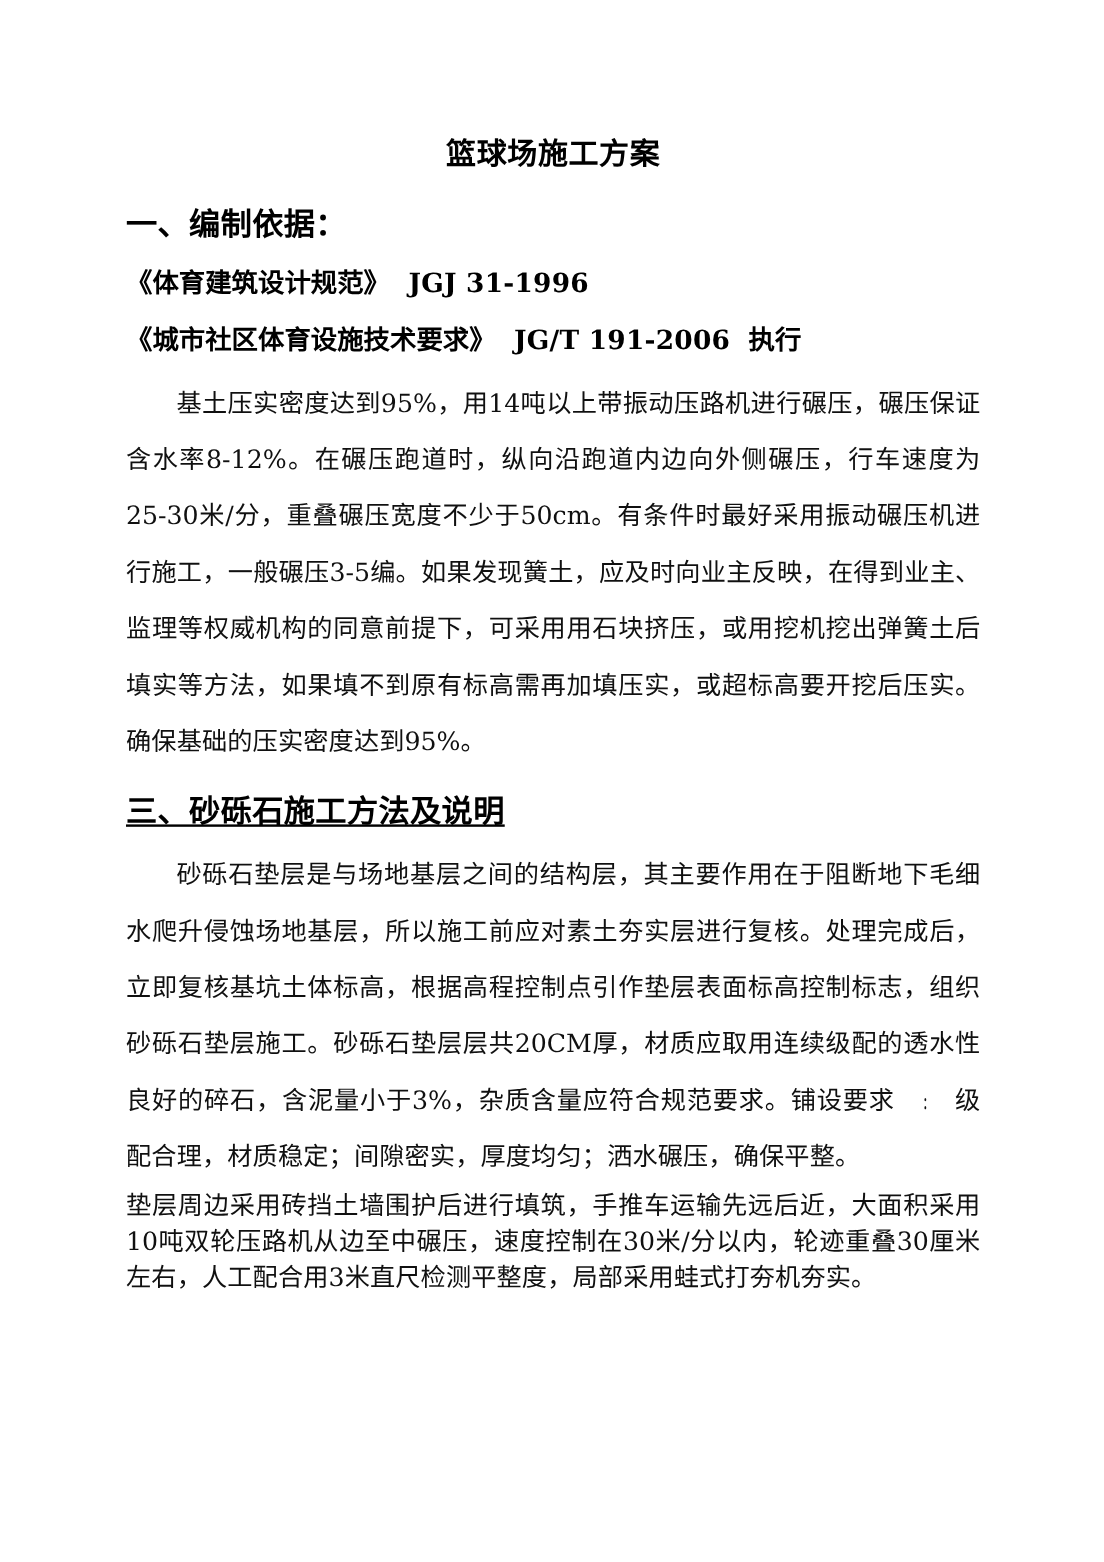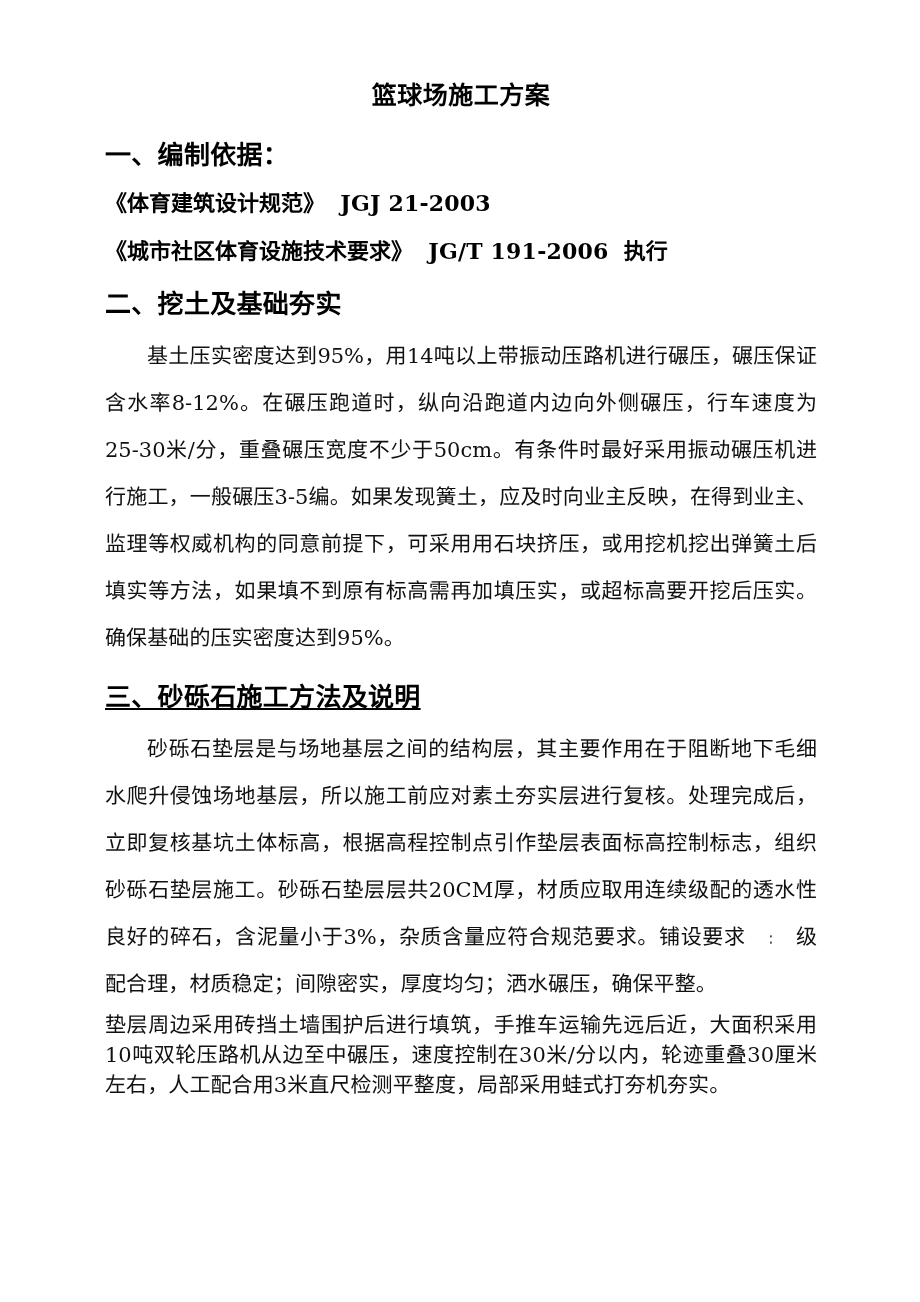--- a/index.html
+++ b/index.html
@@ -24,21 +24,21 @@
   .content {
     position: absolute;
     left: 105px;
     top: 0;
     width: 712px;
   }
 
   
   .doc-title {
     margin: 0;
-    padding-top: 79px;
+    padding-top: 112px;
     text-align: center;
     font-size: 25px;
     font-weight: bold;
     line-height: 34px;
     letter-spacing: 0.5px;
     color: #000000;
   }
 
   
   .section-heading {
@@ -113,28 +113,27 @@
 <body>
 
 <div class="page">
   <div class="content">
 
     <h1 class="doc-title">篮球场施工方案</h1>
 
     <h2 class="section-heading heading-gap-1">一、编制依据：</h2>
 
     <p class="std-line">
-      <span>《体育建筑设计规范》</span><span>&nbsp; </span><span class="code">JGJ 21-2003</span>
+      <span>《体育建筑设计规范》</span><span>&nbsp; </span><span class="code">JGJ 31-1996</span>
     </p>
 
     <p class="std-line">
       <span>《城市社区体育设施技术要求》</span><span>&nbsp; </span><span class="code">JG/T 191-2006</span><span>&nbsp; </span><span>执行</span>
     </p>
 
-    <h2 class="section-heading heading-gap-2">二、挖土及基础夯实</h2>
 
     <p class="body-par indent par-gap-main" id="sec2-par"><span>基土压实密度达到</span><span class="num">95%</span><span>，用</span><span class="num">14</span><span>吨以上带振动压路机进行碾压，碾压保证含水率</span><span class="num">8-12%</span><span>。在碾压跑道时，纵向沿跑道内边向外侧碾压，行车速度为</span><span class="num">25-30</span><span>米/分，重叠碾压宽度不少于</span><span class="num">50cm</span><span>。有条件时最好采用振动碾压机进行施工，一般碾压</span><span class="num">3-5</span><span>编。如果发现簧土，应及时向业主反映，在得到业主、监理等权威机构的同意前提下，可采用用石块挤压，或用挖机挖出弹簧土后填实等方法，如果填不到原有标高需再加填压实，或超标高要开挖后压实。确保基础的压实密度达到</span><span class="num">95%</span><span>。</span></p>
 
     <h2 class="section-heading heading-gap-3">三、砂砾石施工方法及说明</h2>
 
     <p class="body-par indent par-gap-sec3" id="sec3-par-a"><span>砂砾石垫层是与场地基层之间的结构层，其主要作用在于阻断地下毛细水爬升侵蚀场地基层，所以施工前应对素土夯实层进行复核。处理完成后，立即复核基坑土体标高，根据高程控制点引作垫层表面标高控制标志，组织砂砾石垫层施工。砂砾石垫层层共</span><span class="num">20CM</span><span>厚，材质应取用连续级配的透水性良好的碎石，含泥量小于</span><span class="num">3%</span><span>，杂质含量应符合规范要求。铺设要求</span><span class="thin-colon">:</span><span> 级配合理，材质稳定；间隙密实，厚度均匀；洒水碾压，确保平整。</span></p>
 
     <p class="body-par tight par-gap-last" id="sec3-par-b"><span>垫层周边采用砖挡土墙围护后进行填筑，手推车运输先远后近，大面积采用</span><span class="num">10</span><span>吨双轮压路机从边至中碾压，速度控制在</span><span class="num">30</span><span>米/分以内，轮迹重叠</span><span class="num">30</span><span>厘米左右，人工配合用</span><span class="num">3</span><span>米直尺检测平整度，局部采用蛙式打夯机夯实。</span></p>
 
   </div>

